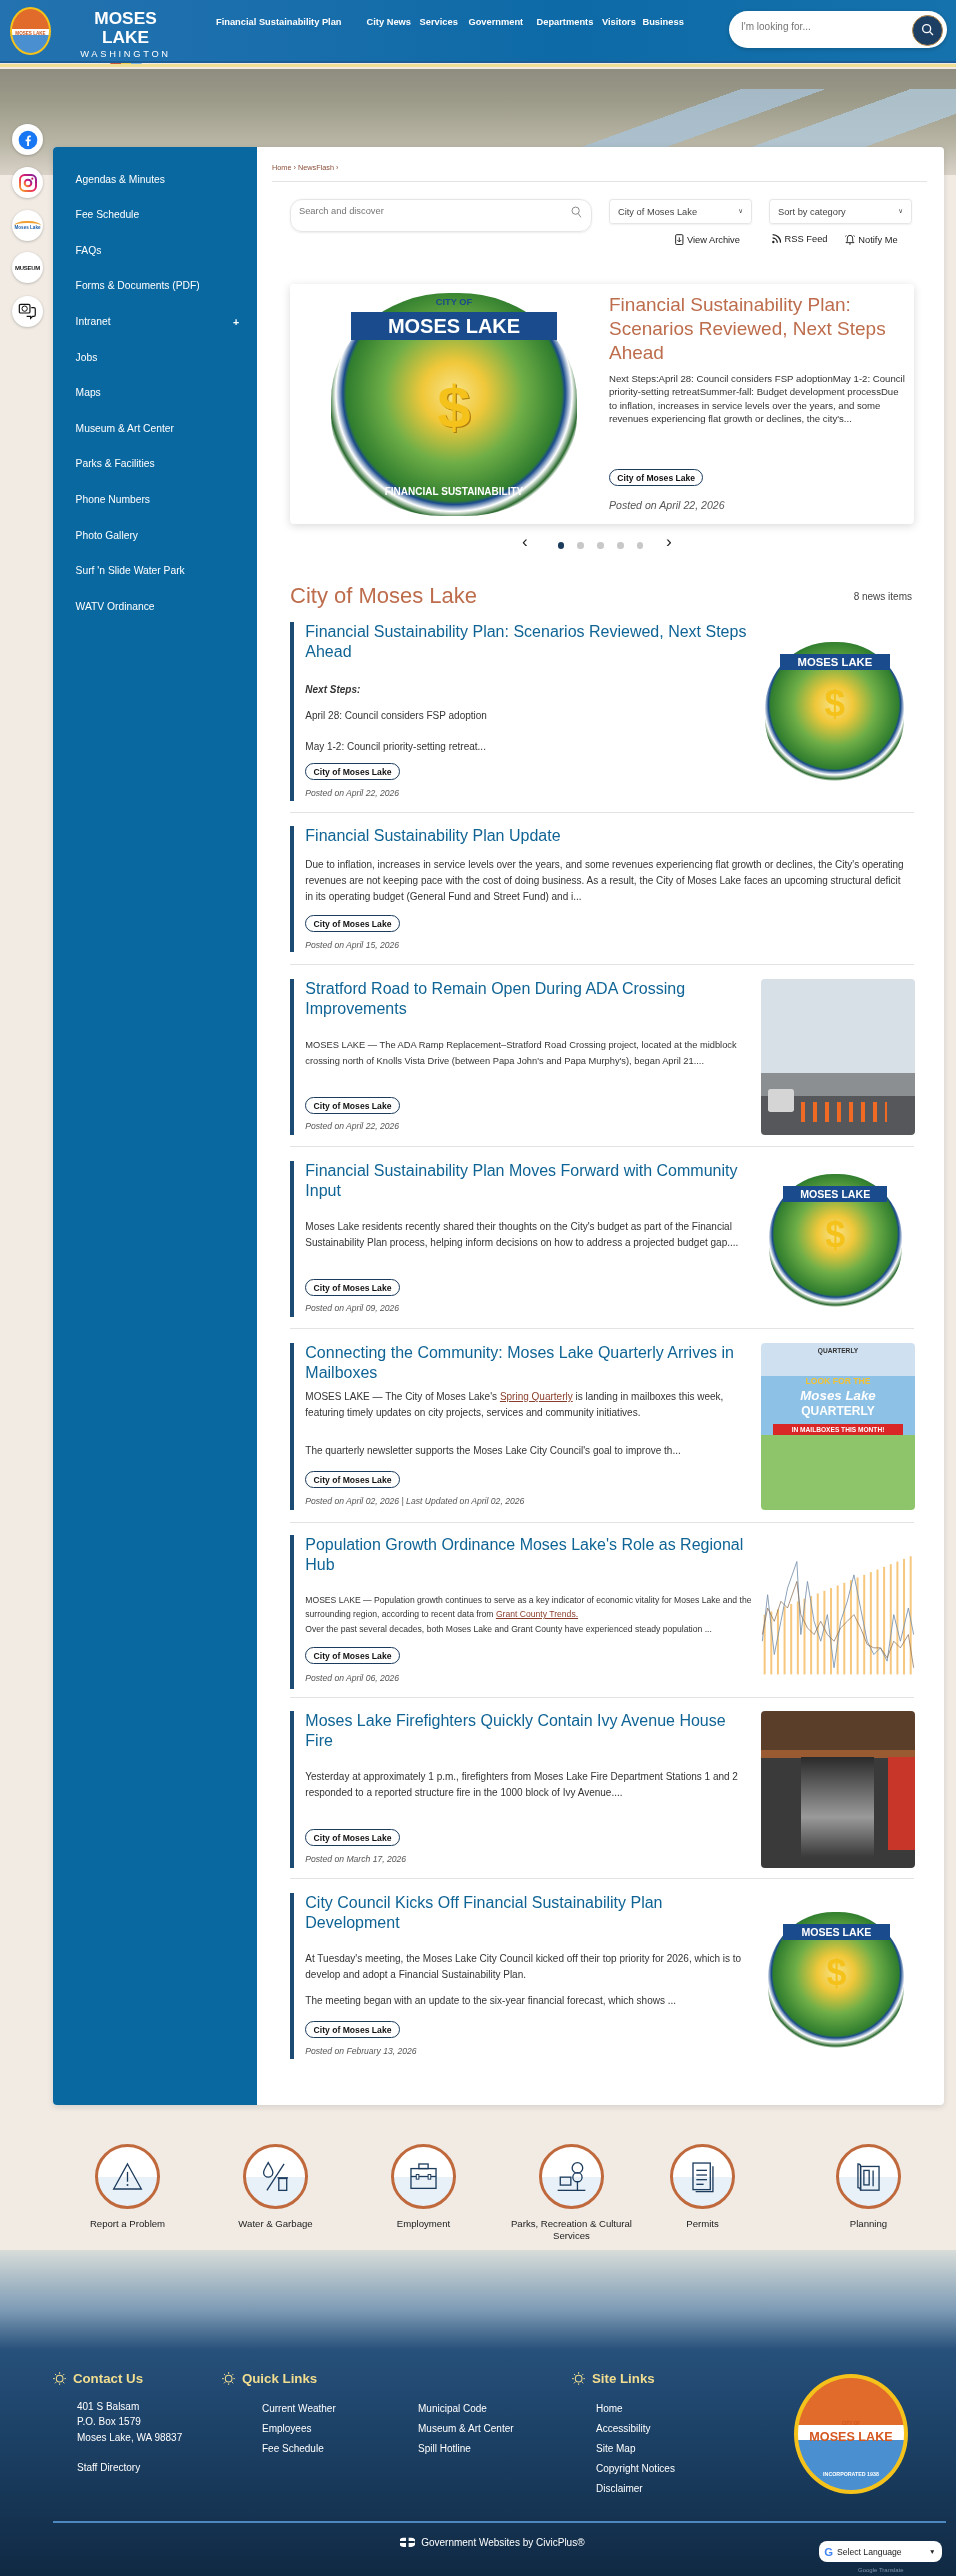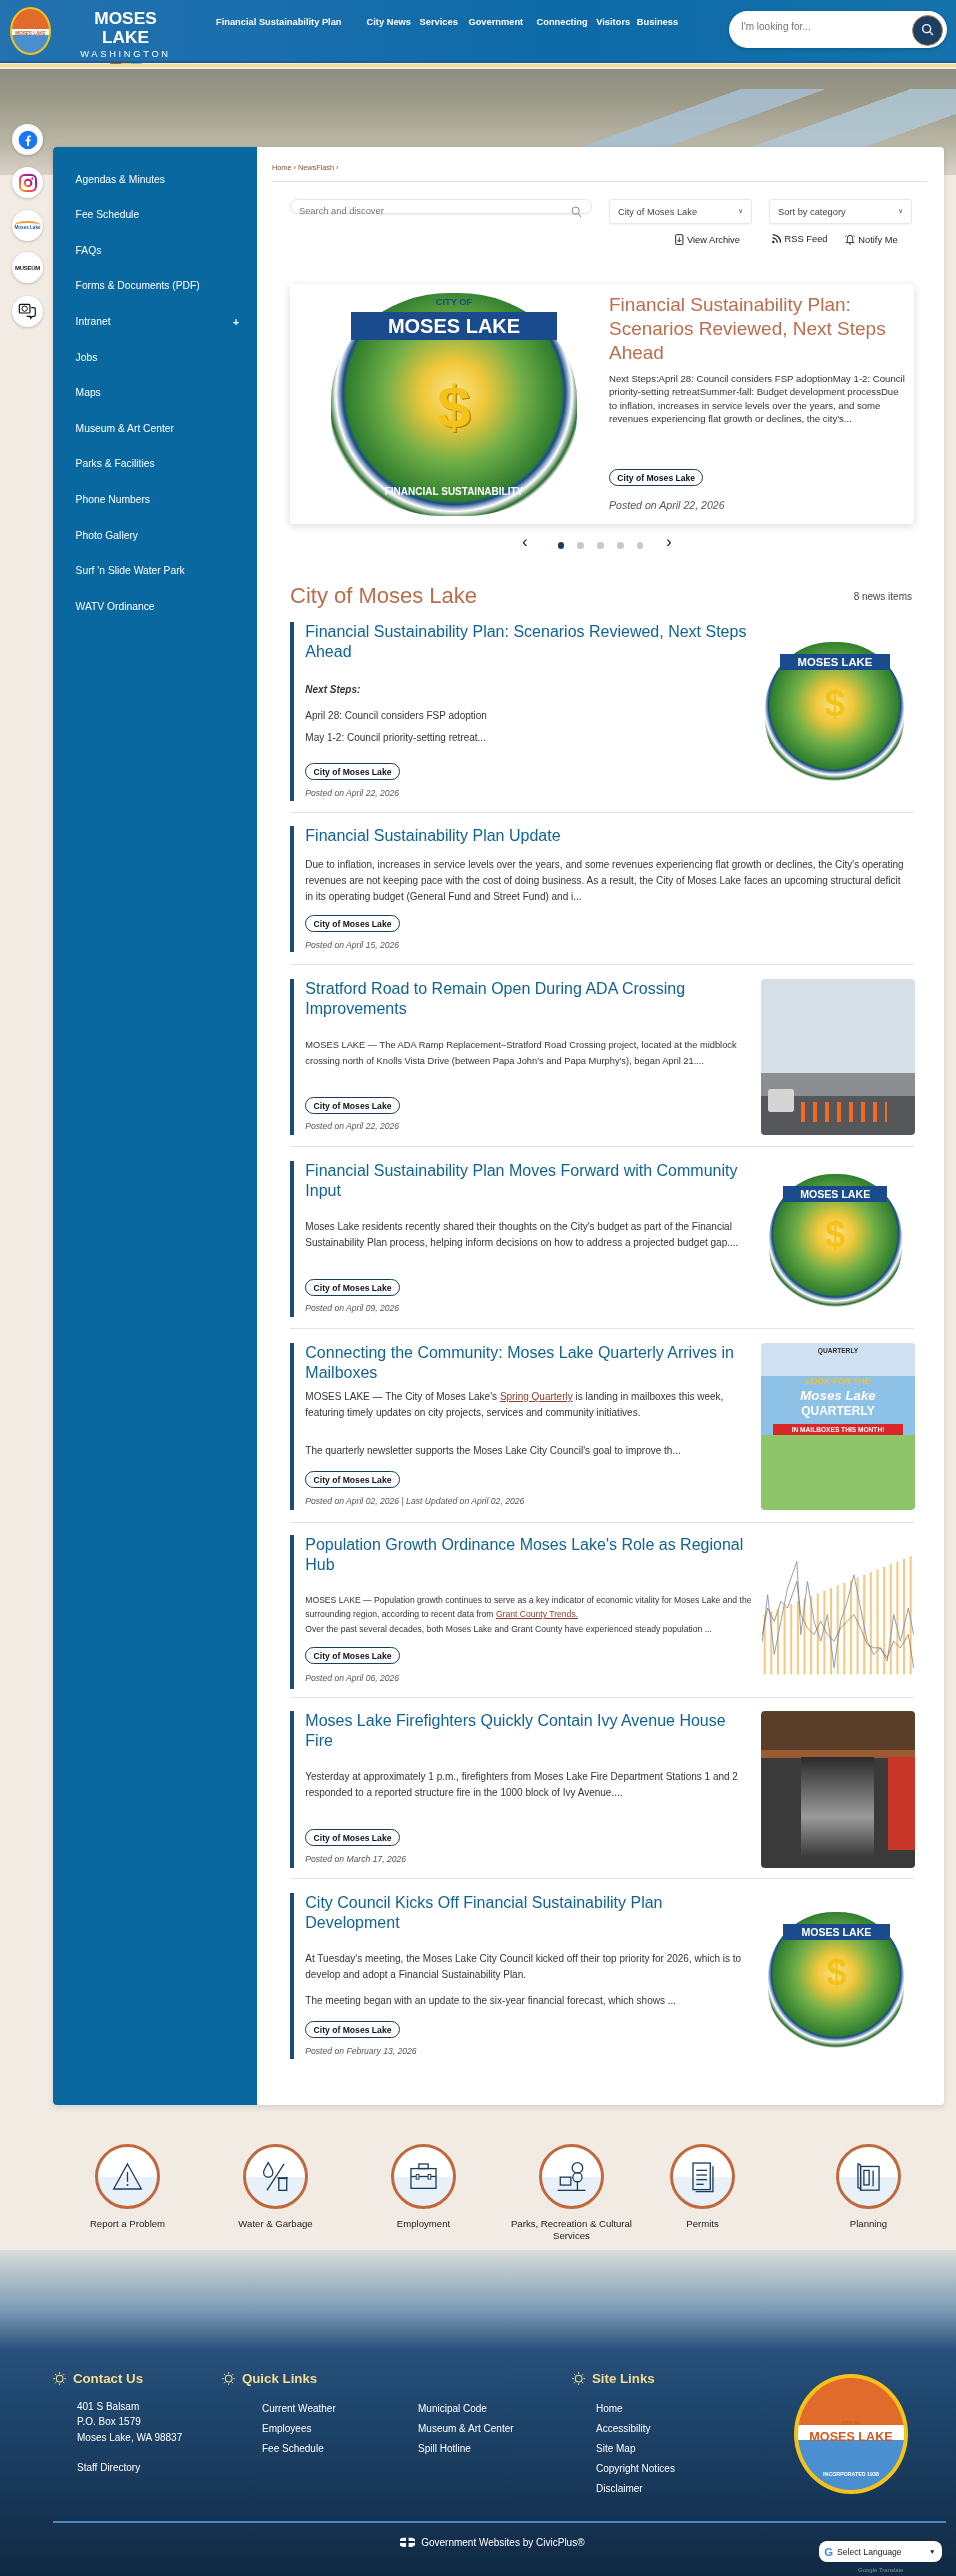--- a/index.html
+++ b/index.html
@@ -26,21 +26,21 @@
 
 .social{position:absolute;left:12px;width:31px;height:31px;border-radius:50%;background:#fff;box-shadow:0 0.7px 2.7px rgba(0,0,0,.25);display:flex;align-items:center;justify-content:center;font-size:6px;font-weight:bold;color:#222}
 
 .panel{position:absolute;left:53px;top:147px;width:891px;height:1958px;background:#fff;border-radius:4px;box-shadow:0 1.3px 6.6px rgba(0,0,0,.12)}
 .sidebar{position:absolute;left:53px;top:147px;width:204px;height:1958px;background:#0a68a1;border-radius:4px 0 0 4px}
 .side-item{position:absolute;left:22.6px;color:#fff;font-size:10.3px;width:173px}
 .side-plus{position:absolute;right:9.3px;top:0;font-weight:bold;font-size:10.6px}
 
 .crumb{position:absolute;left:272px;top:163px;font-size:7.3px;color:#8a4f3a}
 .crumb-line{position:absolute;left:272px;top:181px;width:655px;height:0.7px;background:#e3e3e3}
-.search2{position:absolute;left:290px;top:199px;width:302px;height:15px;border:0.7px solid #e6e6e6;border-radius:12px;box-shadow:0 0.7px 2px rgba(0,0,0,.08)}
+.search2{position:absolute;left:290px;top:199px;width:302px;height:33px;border:0.7px solid #e6e6e6;border-radius:12px;box-shadow:0 0.7px 2px rgba(0,0,0,.08)}
 .search2 input{border:0;outline:0;position:absolute;left:8px;top:6px;width:252px;font-size:9.3px;color:#666;font-family:"Liberation Sans",sans-serif;background:transparent}
 .search2 .ic{position:absolute;right:9.3px;top:6px}
 .select{position:absolute;top:199px;height:24.6px;border:0.7px solid #e6e6e6;border-radius:3.3px;font-size:9.3px;color:#444;padding:6.6px 8px;box-shadow:0 0.7px 2px rgba(0,0,0,.06)}
 .select .chev{position:absolute;right:8px;top:6.6px;font-size:6.6px}
 .tools{position:absolute;top:234px;font-size:9.3px;color:#222;display:flex;align-items:center;gap:3.3px}
 
 .feat{position:absolute;left:290px;top:284px;width:624px;height:240px;background:#fff;border-radius:4px;box-shadow:0 2px 8px rgba(0,0,0,.15)}
 .feat-title{position:absolute;left:319px;top:9.3px;width:286px;font-size:19px;color:#bd6c4c;line-height:24px}
 .feat-desc{position:absolute;left:319px;top:88px;width:296px;font-size:9.6px;color:#333;line-height:13.3px}
 .feat-tag{position:absolute;left:319px;top:185px}
@@ -90,21 +90,21 @@
   <div class="brand">
     <div class="brand-title">MOSES LAKE</div>
     <div class="brand-sub">WASHINGTON</div>
     <div class="brand-bar"></div>
   </div>
   <div class="nav">
     <a>Financial Sustainability Plan</a>
     <a>City News</a>
     <a style="margin-right:10.6px">Services</a>
     <a style="margin-right:13.3px">Government</a>
-    <a>Connecting</a>
+    <a>Departments</a>
     <a style="margin-right:6.6px">Visitors</a>
     <a>Business</a>
   </div>
   <div class="search-top">
     <input placeholder="I'm looking for..." style="">
     <div class="btn">
       <svg width="13.3" height="13.3" viewBox="0 0 20 20">
           <circle cx="8.5" cy="8.5" r="6" stroke="#fff" stroke-width="2" fill="none"></circle>
           <line x1="13" y1="13" x2="18" y2="18" stroke="#fff" stroke-width="2"></line>
         </svg>
@@ -240,21 +240,21 @@
 <div class="arrow" style="left:666px">›</div>
 
 <div class="list-title">City of Moses Lake</div>
 <div class="list-count">8 news items</div>
 
 <div class="item" style="top:622px;height:179px">
   <div class="bar" style="height:179px"></div>
   <a class="ititle">Financial Sustainability Plan: Scenarios Reviewed, Next Steps Ahead</a>
   <div class="idesc" style="top:60px;font-weight:bold;font-style:italic">Next Steps:</div>
   <div class="idesc" style="top:86px">April 28: Council considers FSP adoption</div>
-  <div class="idesc" style="top:108px">May 1-2: Council priority-setting retreat...</div>
+  <div class="idesc" style="top:117px">May 1-2: Council priority-setting retreat...</div>
   <div class="itag" style="top:141px"><span class="tag">City of Moses Lake</span></div>
   <div class="idate" style="top:166px">Posted on April 22, 2026</div>
   <div class="badge" style="right:10.6px;top:20px;width:139px;height:139px;position:absolute">
     <div class="badge-in" style="top:12px;left:14.6px;right:14.6px;background:#1a4b8c;font-size:11.3px;padding:2px 0">MOSES LAKE</div>
     <div class="badge-in" style="top:41px;font-size:37px;color:#f4c21b">$</div>
   </div>
 </div>
 <div class="sep" style="top:812px"></div>
 
 <div class="item" style="top:826px;height:126px">

